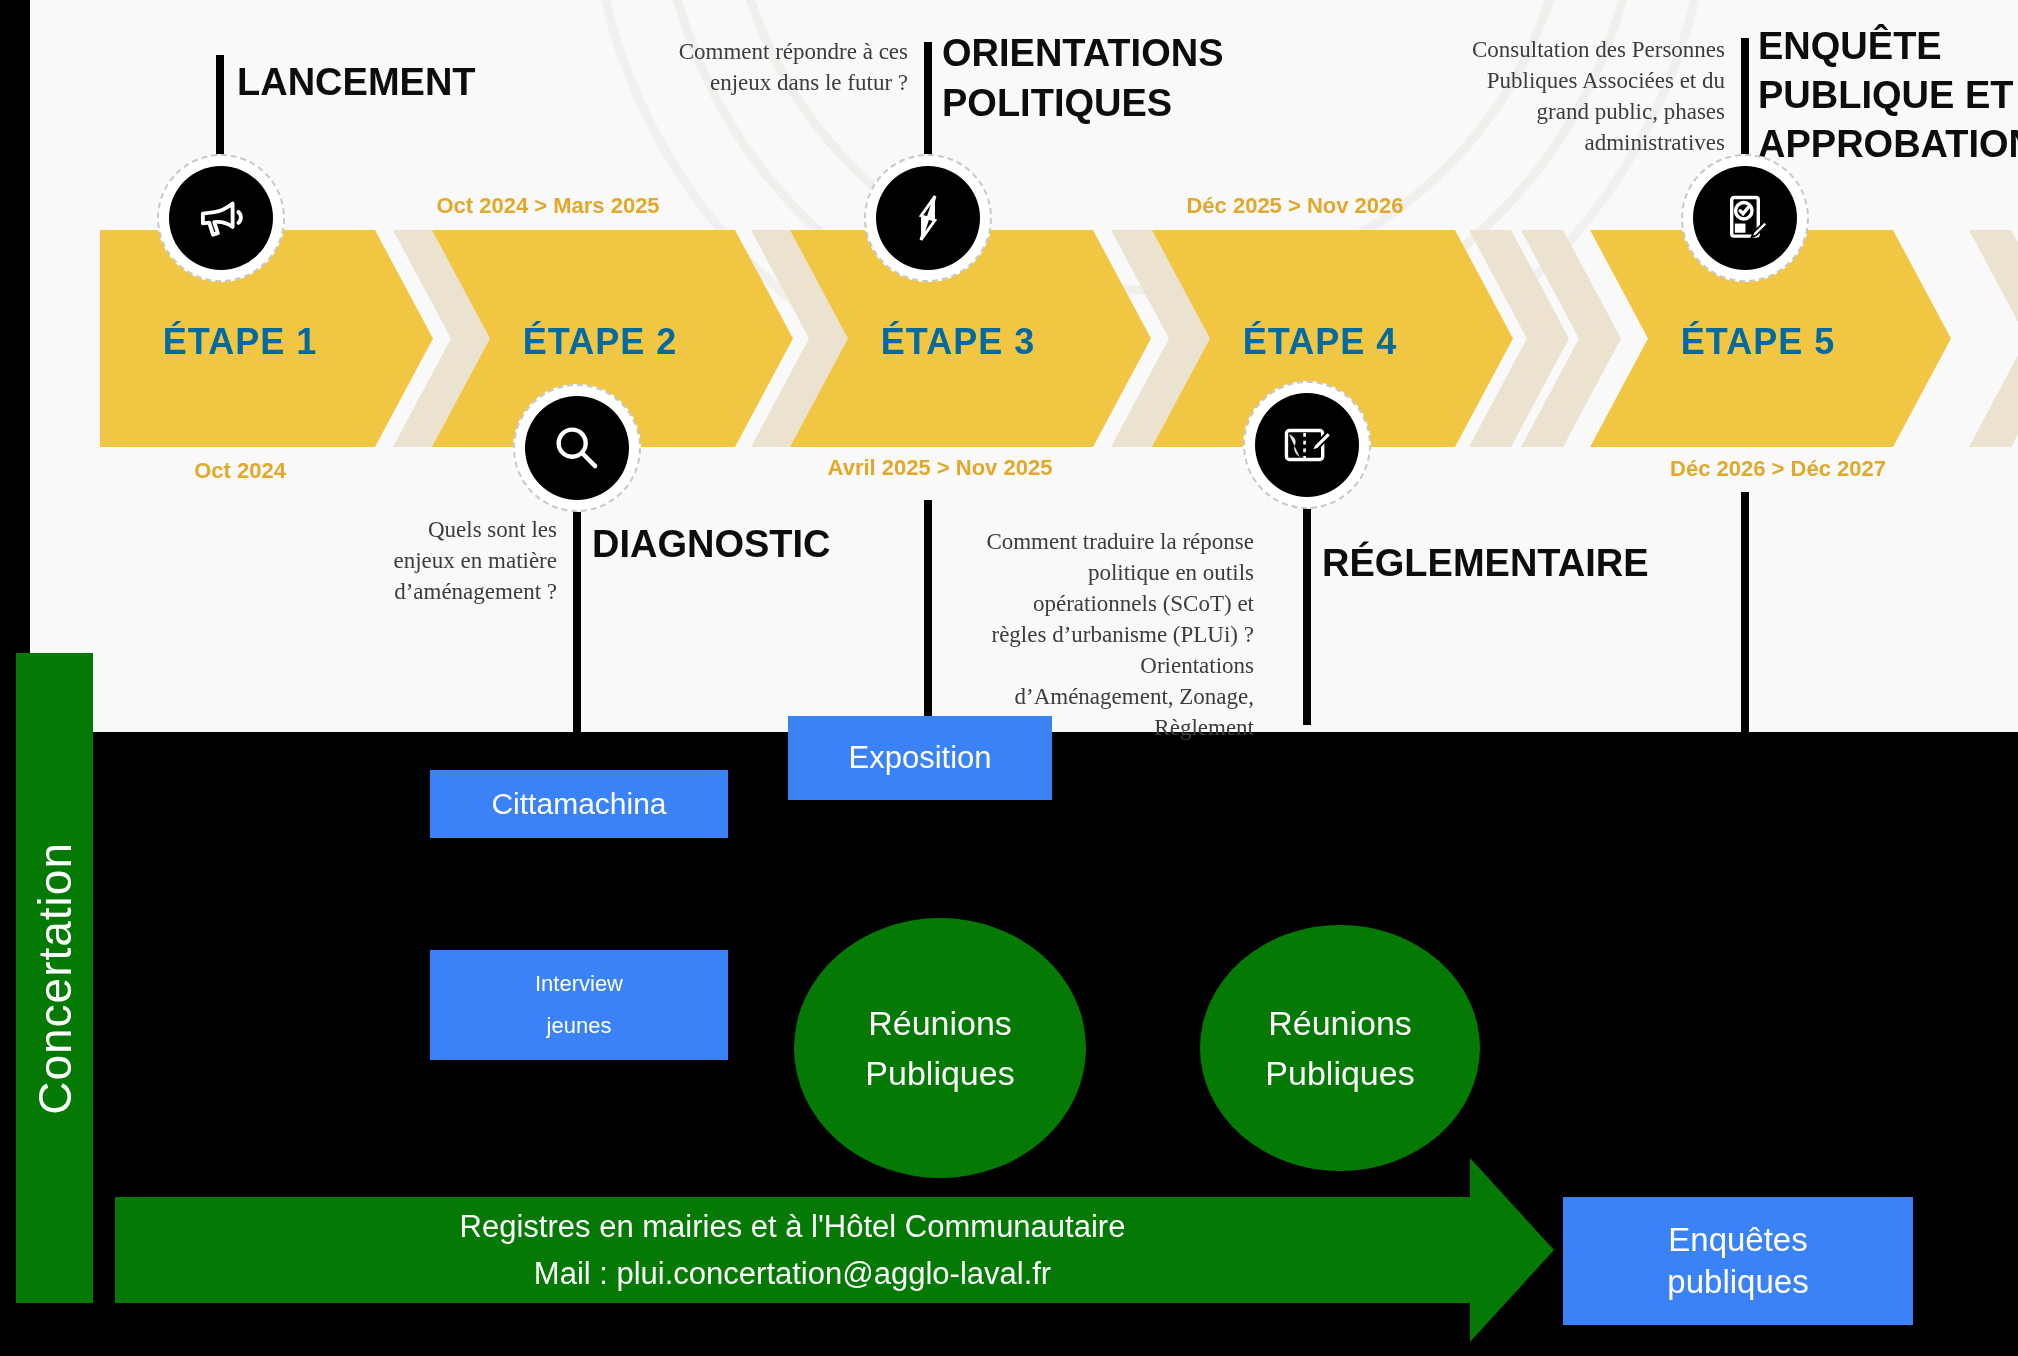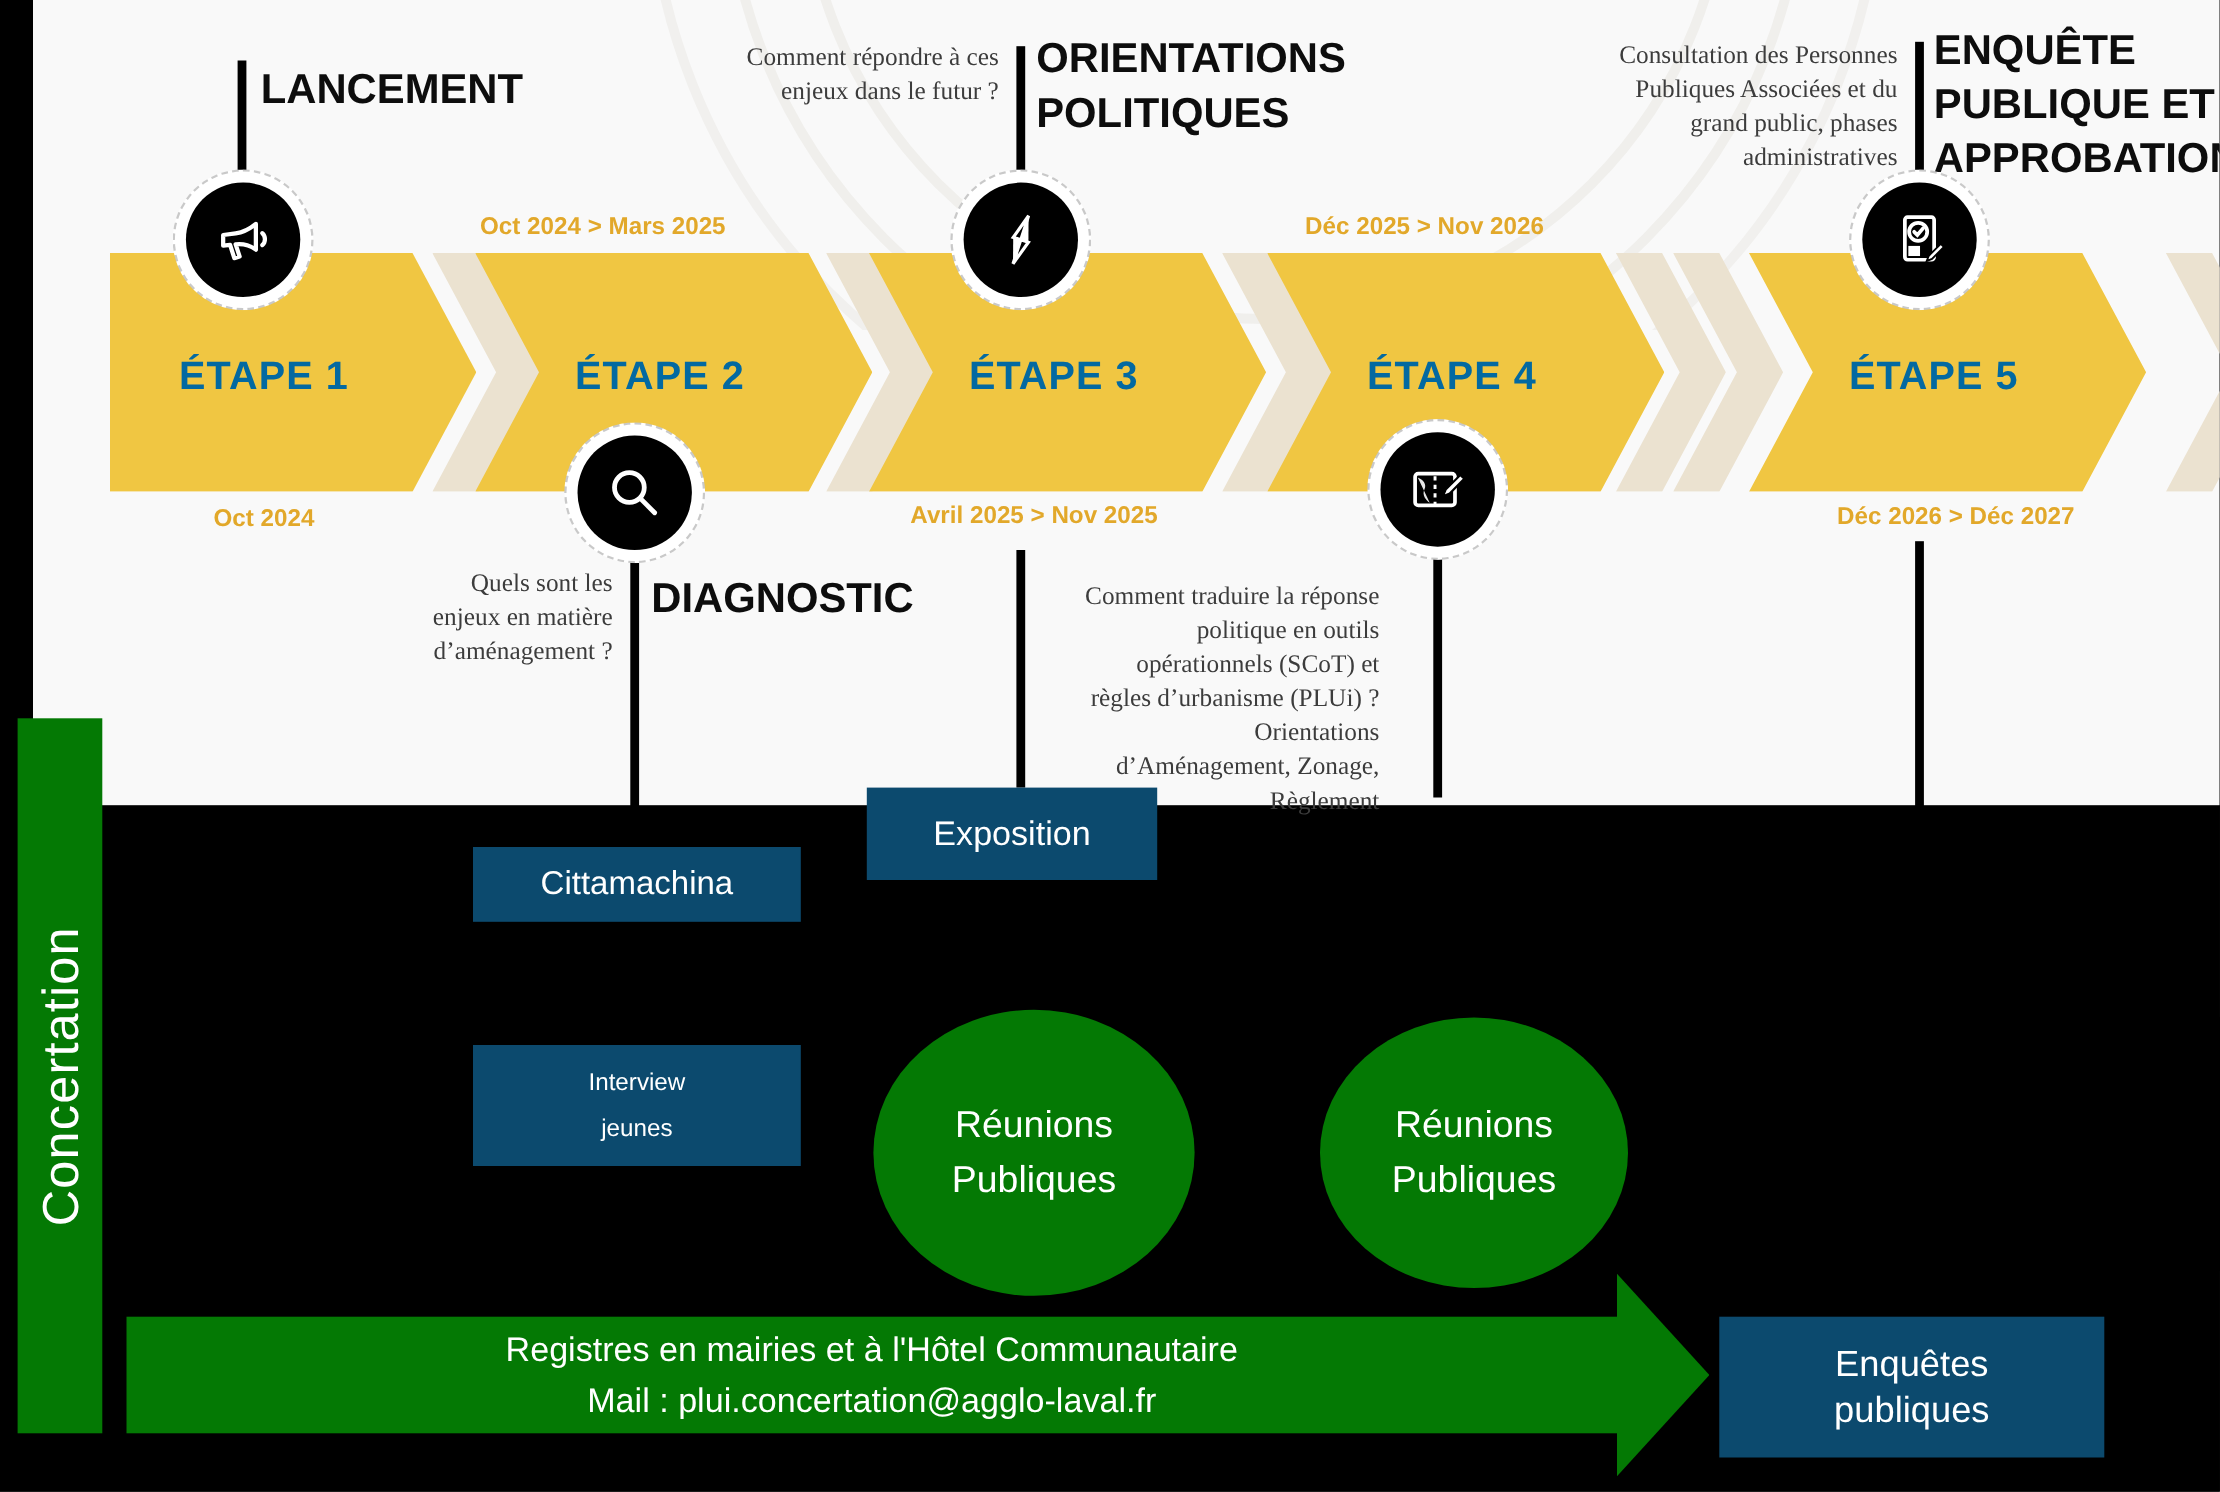--- a/index.html
+++ b/index.html
@@ -25,21 +25,21 @@
   .medal svg{width:58px;height:58px;}
   
   .vline{position:absolute;width:8px;background:#000;z-index:3;}
   
   .title{position:absolute;color:#0d0d0d;font-weight:bold;font-size:38px;line-height:50px;
          white-space:nowrap;z-index:5;}
   .question{position:absolute;color:#3c3c3c;font-size:23px;line-height:31px;text-align:right;z-index:5;font-family:Liberation Serif, serif;}
   .date{position:absolute;transform:translate(-50%,-50%);color:#E2A82A;font-weight:bold;
         font-size:22px;white-space:nowrap;z-index:5;}
   
-  .gbox{position:absolute;background:#0c4a6e;color:#fff;display:flex;flex-direction:column;
+  .gbox{position:absolute;background:#3b82f6;color:#fff;display:flex;flex-direction:column;
         align-items:center;justify-content:center;text-align:center;z-index:4;}
   .gcircle{position:absolute;background:#047904;color:#fff;border-radius:50%;display:flex;
            flex-direction:column;align-items:center;justify-content:center;text-align:center;z-index:4;}
   .sidebar{position:absolute;left:16px;top:653px;width:77px;height:650px;background:#047904;
            display:flex;align-items:center;justify-content:center;z-index:4;}
   .sidebar span{writing-mode:vertical-rl;transform:rotate(180deg);color:#fff;font-size:46px;
                 letter-spacing:1px;white-space:nowrap;}
   .banner-body{position:absolute;left:115px;top:1197px;width:1355px;height:106px;background:#047904;
                color:#fff;display:flex;flex-direction:column;align-items:center;justify-content:center;z-index:4;}
   .banner-body div{font-size:31px;line-height:47px;white-space:nowrap;}
@@ -136,20 +136,21 @@
     </div>
   </div>
 
   <div class="title" style="left:237px;top:57px">LANCEMENT</div>
   <div class="title" style="left:592px;top:519px">DIAGNOSTIC</div>
   <div class="title" style="left:942px;top:28px">
     <div>ORIENTATIONS</div>
     <div>POLITIQUES</div>
   </div>
   <div class="title" style="left:1322px;top:538px">
+    <div>RÉGLEMENTAIRE</div>
   </div>
   <div class="title" style="left:1758px;top:22px;line-height:49px">
     <div>ENQUÊTE</div>
     <div>PUBLIQUE ET</div>
     <div>APPROBATION</div>
   </div>
 
   <div class="question" style="left:317px;top:514px;width:240px">
     <div>Quels sont les</div>
     <div>enjeux en matière</div>

